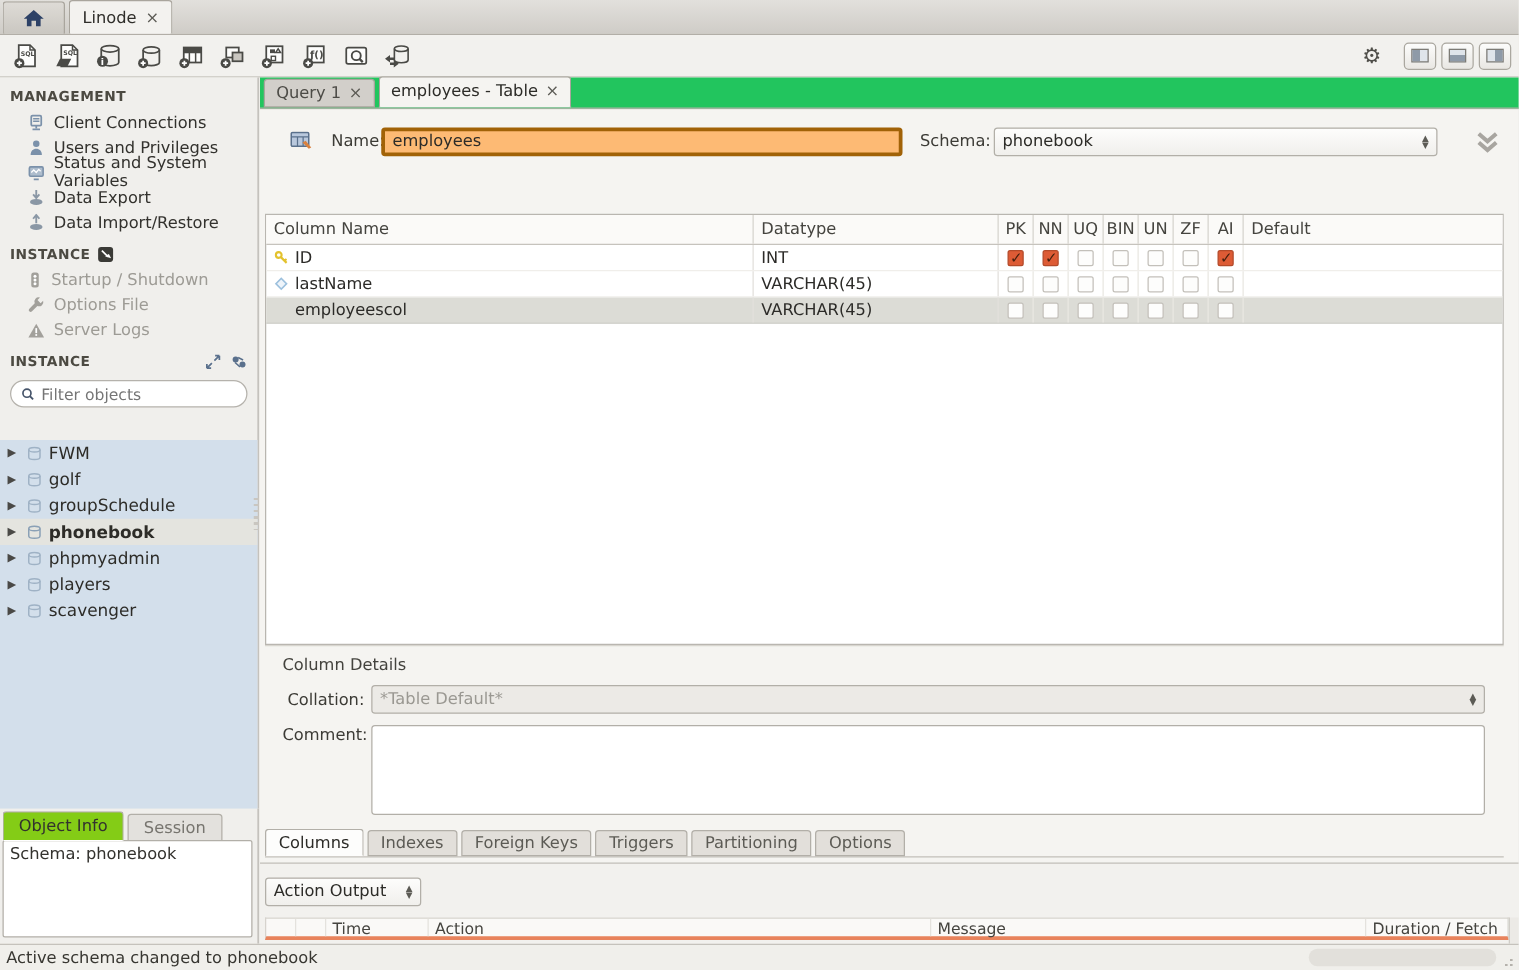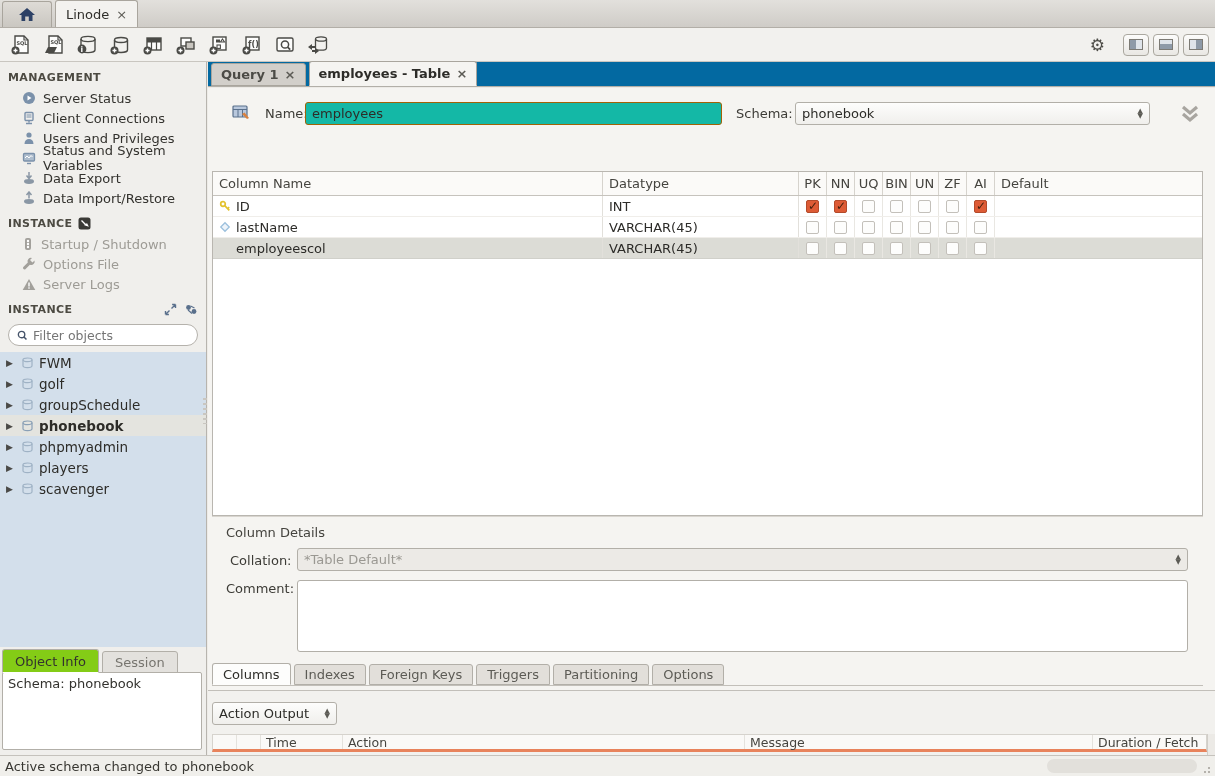--- a/index.html
+++ b/index.html
@@ -49,32 +49,32 @@
   
   .side-bottom { position:absolute; left:0; top:647px; width:207px; height:108px; background:#f0efec; border-right:1px solid #b7b4ae; }
   .sb-tabs { display:flex; align-items:flex-end; height:26px; padding-left:2px; }
   .sb-tab { height:24px; padding:0 12px; display:flex; align-items:center; font-size:13px; border:1px solid #b2afa8; border-radius:3px 3px 0 0; }
   .sb-tab.on { background:#84cc16; border-bottom:1px solid #fff; color:#33322e; z-index:2; }
   .sb-tab.off { background:#e3e1dd; color:#77756f; margin-left:3px; height:22px; }
   .sb-box { position:absolute; left:2px; top:25px; width:200px; height:78px; background:#fff; border:1px solid #b2afa8; border-radius:2px; padding:3px 5px; font-size:13px; color:#33322e; }
 
   
   .main { position:absolute; left:208px; top:62px; width:1007px; height:693px; background:#eceae6; }
-  .ed-tabs { height:25px; display:flex; align-items:flex-end; border-bottom:1px solid #b2afa8; background:#0369a1;font-weight:bold; }
+  .ed-tabs { height:25px; display:flex; align-items:flex-end; border-bottom:1px solid #b2afa8; background:#22c55e; }
   .ed-tab { height:23px; padding:0 9px; display:flex; align-items:center; gap:6px; font-size:13px;
     border:1px solid #a9a59d; border-radius:3px 3px 0 0; margin-left:3px; }
   .ed-tab.off { background:#d2cfca; color:#4c4b46; }
   .ed-tab.on { background:#f5f4f1; border-bottom:1px solid #f5f4f1; color:#2d2c28; height:25px; z-index:2; }
   .editor { position:absolute; left:0; top:26px; width:1007px; height:664px; background:#f5f4f1; }
 
   
   .form-row { position:absolute; left:0; top:10px; width:1007px; height:30px; display:flex; align-items:center; }
   .lbl { font-size:13px; color:#3c3b36; }
-  .name-input { position:absolute; left:97px; top:4px; width:417px; height:23px; border:1px solid #a16207; border-radius:3px;
-    background:#14b8a6; font:13px "DejaVu Sans",sans-serif; color:#2d2c28; padding:0 6px; outline:none; }
+  .name-input { position:absolute; left:97px; top:4px; width:417px; height:23px; border:3px solid #a16207; border-radius:3px;
+    background:#fdba74; font:13px "DejaVu Sans",sans-serif; color:#2d2c28; padding:0 6px; outline:none; }
   .combo { position:absolute; height:23px; border:1px solid #b2afa8; border-radius:3px;
     background:linear-gradient(#fdfdfc,#f0efec); display:flex; align-items:center; padding:0 6px; font-size:13px; color:#2d2c28; }
   .combo .stepper { margin-left:auto; display:flex; flex-direction:column; align-items:center; line-height:5px; font-size:7px; color:#5c5b55; padding-left:8px; }
   .schema-combo { left:587px; top:4px; width:355px; }
   .collapse-btn { position:absolute; right:14px; top:6px; color:#9b9892; }
 
   
   .grid { position:absolute; left:4px; top:83px; width:991px; height:345px; background:#fff; border:1px solid #b9b6b0; }
   .g-head { display:flex; height:24px; background:#fbfaf8; border-bottom:1px solid #c6c3bd; align-items:center; font-size:13px; color:#45443f; }
   .g-row { display:flex; height:21px; align-items:center; font-size:13px; color:#2c2b28; border-bottom:1px solid #f0eeea; }
@@ -250,27 +250,20 @@
     <span class="panel-btn">
         <span class="panel-glyph right"></span>
       </span>
   </div>
 
   <div class="sidebar">
     <div class="side-h">MANAGEMENT</div>
 
     <div class="side-item">
       <svg width="14" height="14" viewBox="0 0 14 14">
-          <circle cx="7" cy="7" r="6" fill="#7b91aa"></circle>
-          <path d="M5.5 4.5 l4 2.5 l-4 2.5 z" fill="#fff"></path>
-        </svg>
-      <span>Server Status</span>
-    </div>
-    <div class="side-item">
-      <svg width="14" height="14" viewBox="0 0 14 14">
           <rect x="3" y="1.5" width="8" height="8" rx="1" fill="none" stroke="#7b91aa" stroke-width="1.4"></rect>
           <path d="M4.5 4 h5 M4.5 6 h5" stroke="#7b91aa" stroke-width="1.1"></path>
           <path d="M7 9.5 v2 M4 12.5 h6" stroke="#7b91aa" stroke-width="1.4"></path>
         </svg>
       <span>Client Connections</span>
     </div>
     <div class="side-item">
       <svg width="14" height="14" viewBox="0 0 14 14">
           <circle cx="7" cy="4" r="2.6" fill="#7b91aa"></circle>
           <path d="M2.5 13 c0 -3.3 2 -5 4.5 -5 s4.5 1.7 4.5 5 z" fill="#7b91aa"></path>

